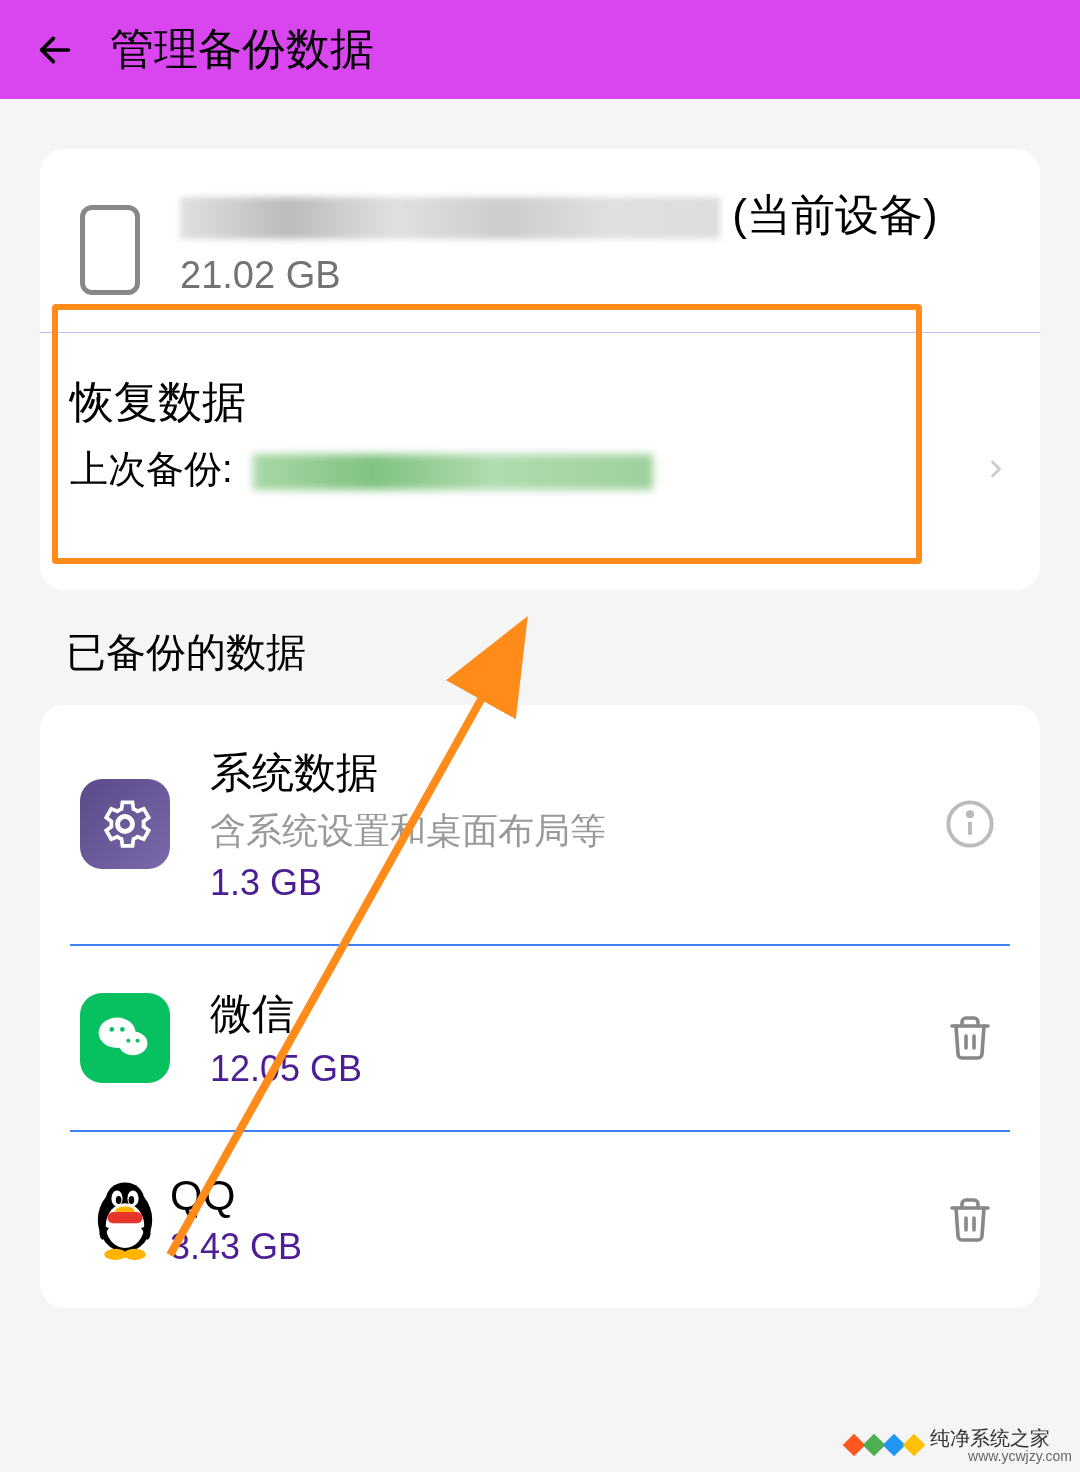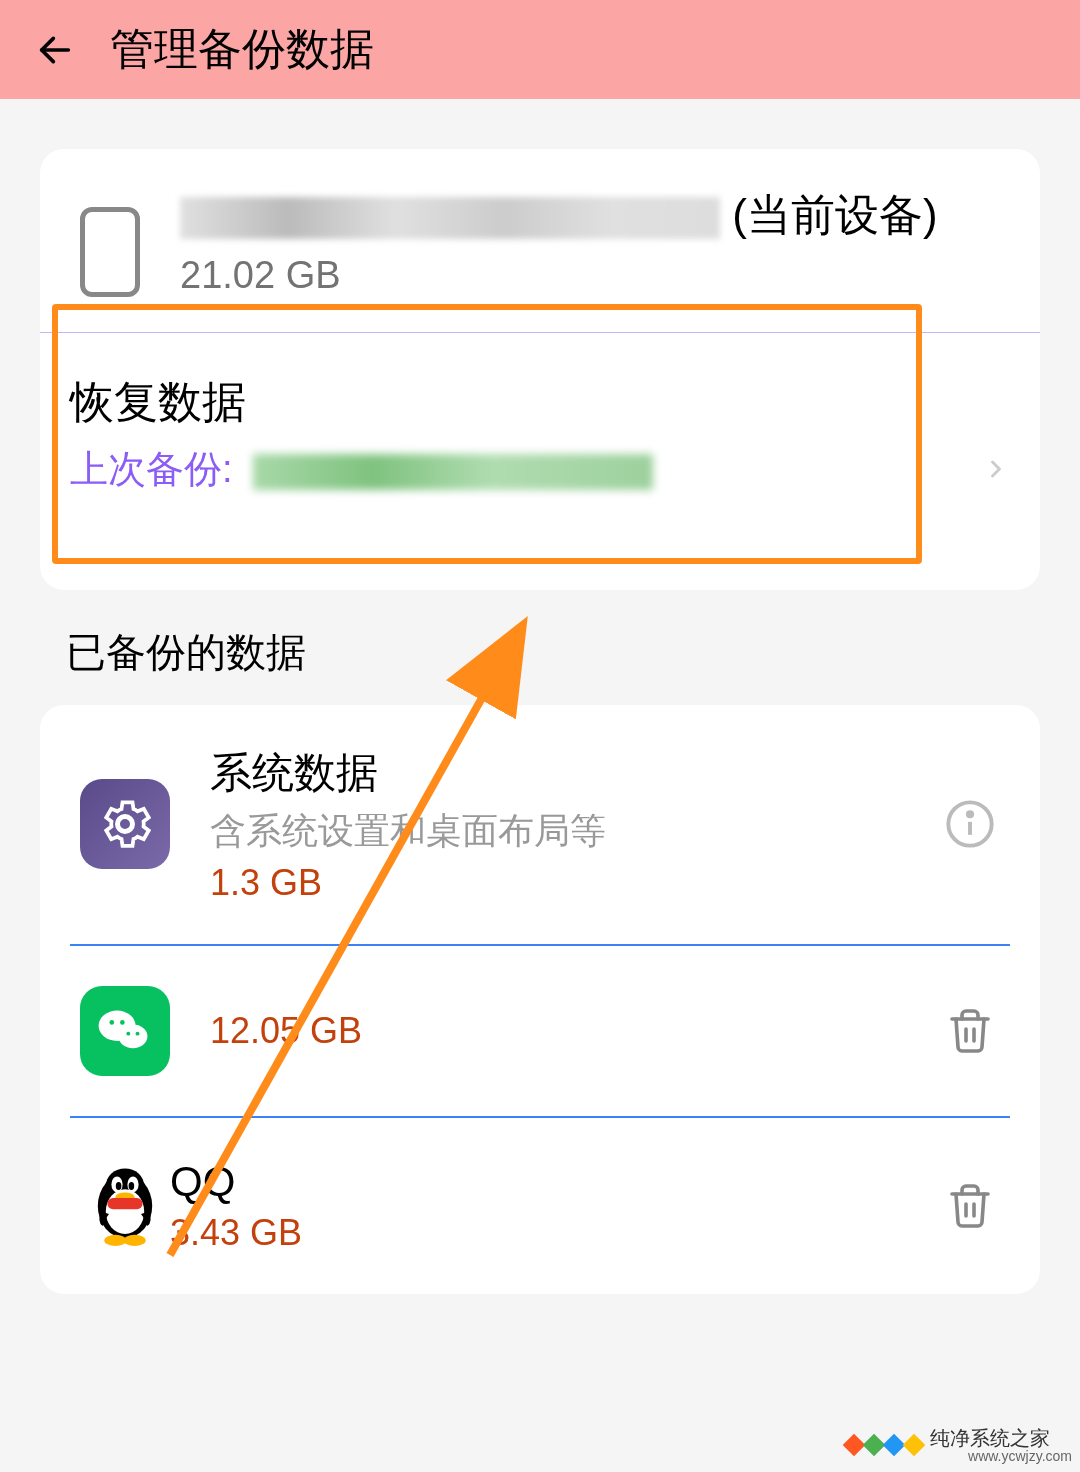--- a/index.html
+++ b/index.html
@@ -12,21 +12,21 @@
       height: 1472px;
       background: #f5f5f5;
       font-family: -apple-system, BlinkMacSystemFont, "PingFang SC", "Microsoft YaHei", sans-serif;
       position: relative;
       overflow: hidden;
     }
     .header {
       display: flex;
       align-items: center;
       padding: 20px 30px;
-      background: #fca5a5;
+      background: #d946ef;
     }
     .back-arrow {
       width: 50px;
       height: 50px;
       display: flex;
       align-items: center;
       justify-content: center;
       margin-right: 30px;
     }
     .header-title {
@@ -35,21 +35,21 @@
       color: #000;
     }
     .card {
       background: #fff;
       border-radius: 24px;
       margin: 50px 40px 30px 40px;
       padding: 30px 30px 40px 30px;
     }
     .device-row {
       display: flex;
-      align-items: flex-end;
+      align-items: center;
       padding: 5px 10px 10px 10px;
     }
     .device-icon {
       width: 60px;
       height: 90px;
       border: 5px solid #888;
       border-radius: 12px;
       margin-right: 40px;
       margin-top: 20px;
       position: relative;
@@ -99,21 +99,21 @@
     .restore-text {
       flex: 1;
     }
     .restore-title {
       font-size: 44px;
       color: #000;
       margin-bottom: 12px;
     }
     .restore-sub {
       font-size: 38px;
-      color: #8b5cf6;
+      color: #000000;
     }
     .blur-green {
       display: inline-block;
       width: 400px;
       height: 36px;
       background: linear-gradient(90deg, #a8d8a8 0%, #7fc27f 30%, #b0dcb0 60%, #9dd09d 100%);
       filter: blur(4px);
       vertical-align: middle;
       margin-left: 10px;
     }
@@ -183,21 +183,21 @@
       color: #000;
       margin-bottom: 6px;
     }
     .item-desc {
       font-size: 36px;
       color: #999;
       margin-bottom: 6px;
     }
     .item-size {
       font-size: 36px;
-      color: #c2410c;
+      color: #4c1d95;
     }
     .item-action {
       width: 60px;
       height: 60px;
       display: flex;
       align-items: center;
       justify-content: center;
       color: #999;
     }
     .arrow-annotation {
@@ -304,20 +304,21 @@
       <svg width="66" height="66" viewBox="0 0 100 100">
         <ellipse cx="38" cy="42" rx="28" ry="23" fill="#fff"></ellipse>
         <ellipse cx="62" cy="58" rx="22" ry="18" fill="#fff"></ellipse>
         <circle cx="30" cy="37" r="3.5" fill="#07c160"></circle>
         <circle cx="46" cy="37" r="3.5" fill="#07c160"></circle>
         <circle cx="55" cy="54" r="3" fill="#07c160"></circle>
         <circle cx="69" cy="54" r="3" fill="#07c160"></circle>
       </svg>
     </div>
     <div class="item-text">
+      <div class="item-title">微信</div>
       <div class="item-size">12.05 GB</div>
     </div>
     <div class="item-action">
       <svg width="48" height="48" viewBox="0 0 24 24" fill="none" stroke="#888" stroke-width="1.8" stroke-linecap="round" stroke-linejoin="round">
         <polyline points="3 6 5 6 21 6"></polyline>
         <path d="M19 6 L18 20 A2 2 0 0 1 16 22 L8 22 A2 2 0 0 1 6 20 L5 6"></path>
         <path d="M8 6 V4 A2 2 0 0 1 10 2 L14 2 A2 2 0 0 1 16 4 V6"></path>
         <line x1="10" y1="11" x2="10" y2="17"></line>
         <line x1="14" y1="11" x2="14" y2="17"></line>
       </svg>

